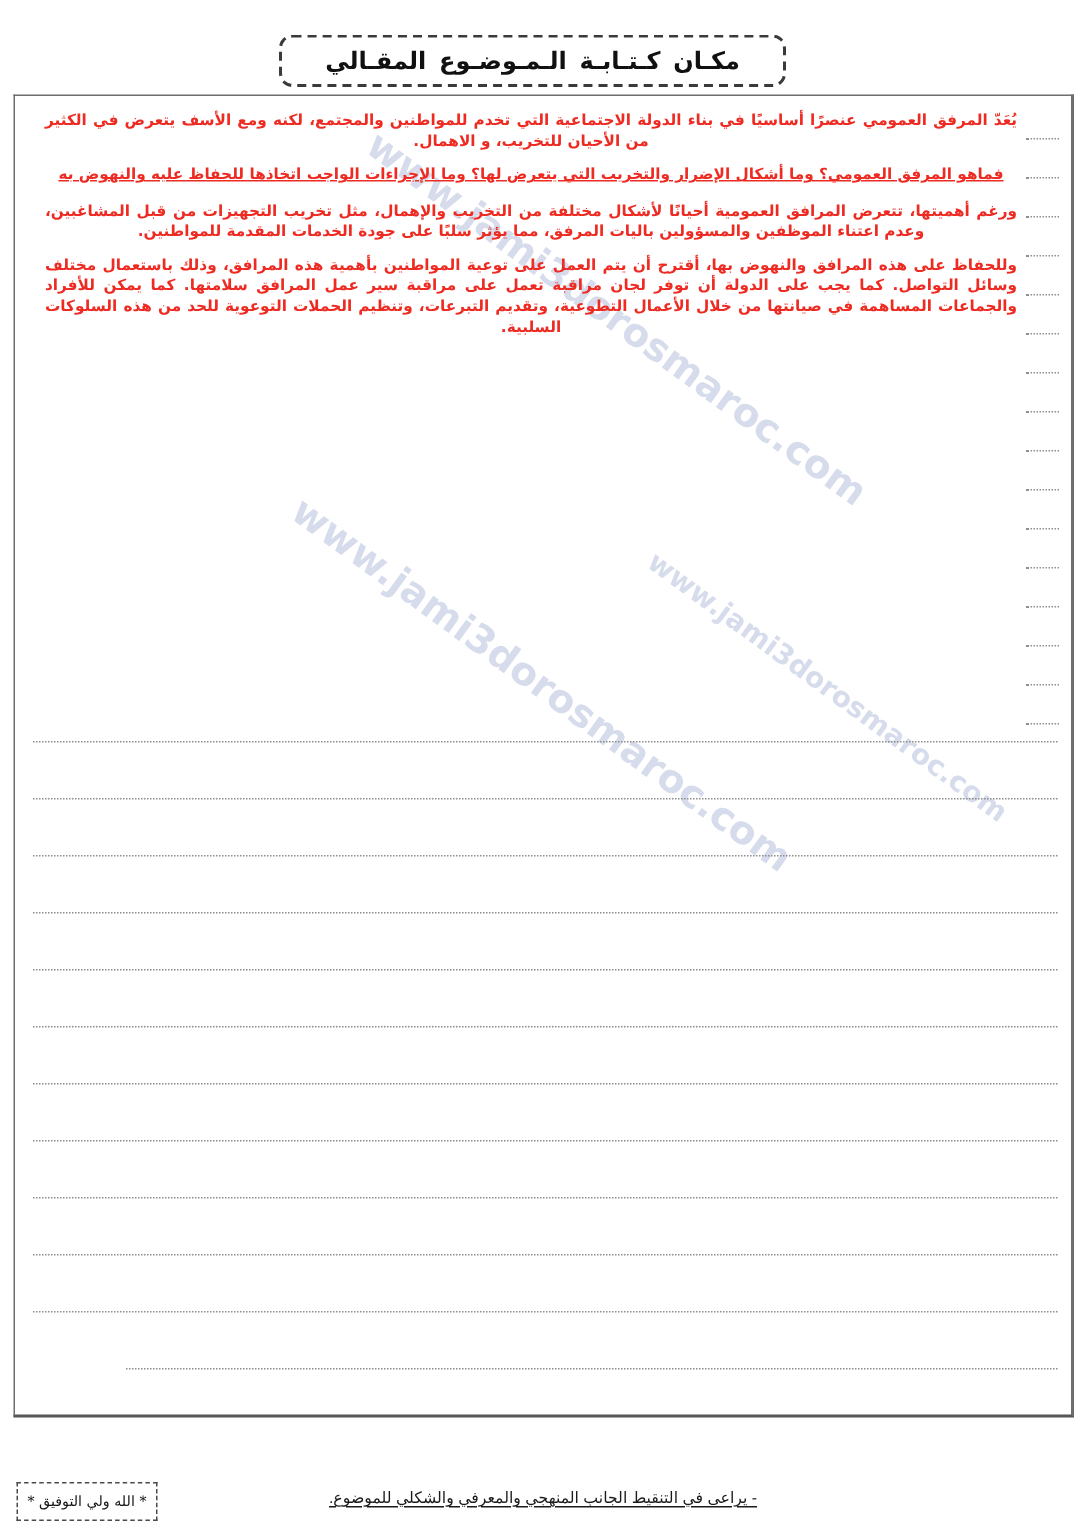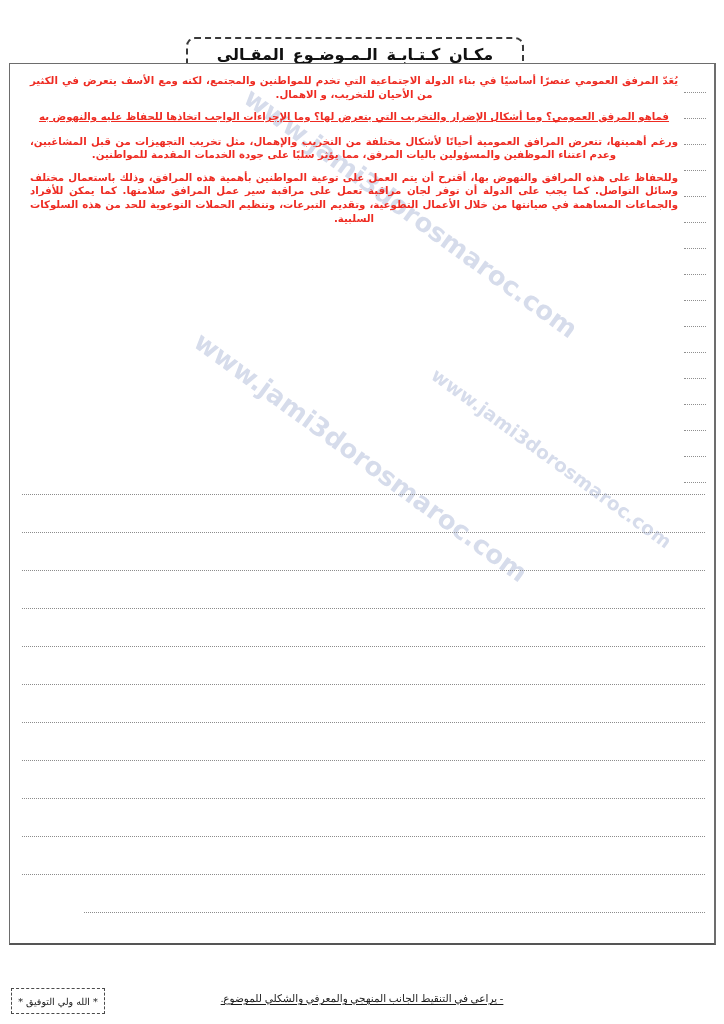--- a/index.html
+++ b/index.html
@@ -23,21 +23,20 @@
     top: 23px;
     width: 338px;
     height: 35px;
     border: 2px dashed #3a3a3a;
     border-radius: 9px;
     display: flex;
     align-items: center;
     justify-content: center;
     box-sizing: border-box;
     background: #ffffff;
-    margin-top: 14px;
   }
   #header-title {
     font-size: 16px;
     font-weight: bold;
     color: #111111;
     letter-spacing: 2.2px;
     word-spacing: 3px;
     white-space: nowrap;
     direction: rtl;
   }
@@ -124,21 +123,21 @@
   .para.c { text-align: center; text-align-last: center; }
 
   
   #footer-note {
     position: absolute;
     left: 0;
     top: 992px;
     width: 724px;
     text-align: center;
     direction: rtl;
-    font-family: Liberation Serif, serif;
+    font-family: Liberation Sans, sans-serif;
     font-size: 10.5px;
     color: #1b1b1b;
   }
   #footer-note span {
     text-decoration: underline;
     text-underline-offset: 2px;
   }
   #footer-badge {
     position: absolute;
     left: 11px;

